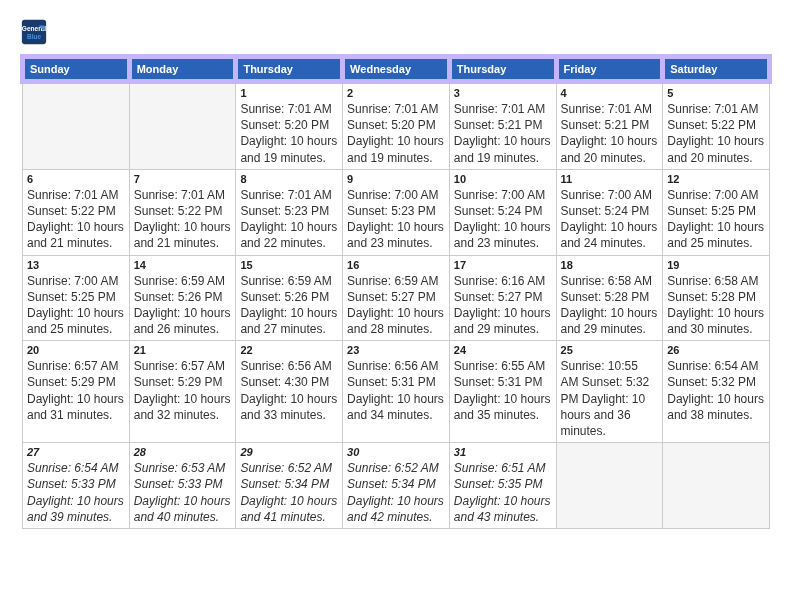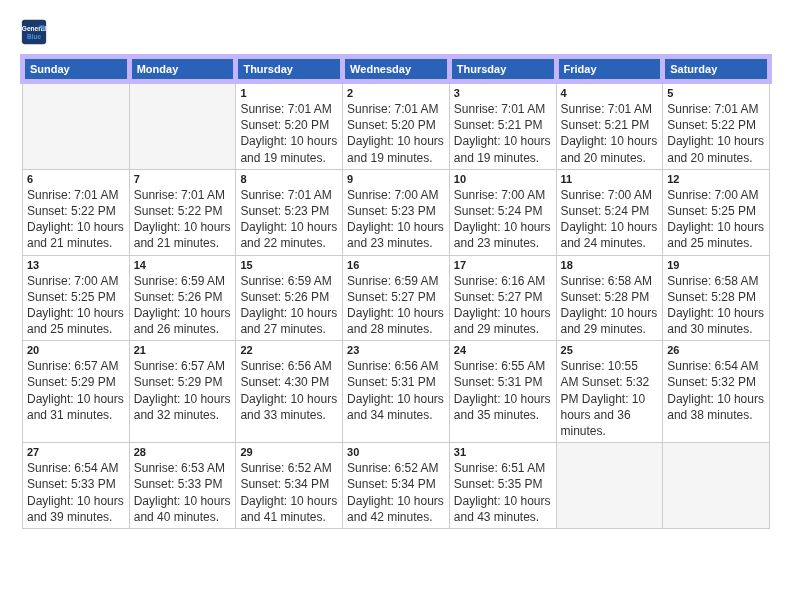--- a/index.html
+++ b/index.html
@@ -85,20 +85,21 @@
     .cell-content {
       font-size: 12px;
       line-height: 1.35;
       color: #333;
     }
     .empty-cell {
       background: #f5f5f5;
     }
     tr:last-child td {
       height: 72px;
+      font-style: italic;
     }
   </style>
 </head>
 <body>
 
 <div class="page">
   <div class="header">
     <div class="logo">
       <svg class="logo-icon" viewBox="0 0 30 30">
         <rect x="2" y="2" width="26" height="26" rx="3" fill="#1a3a6b"></rect>

